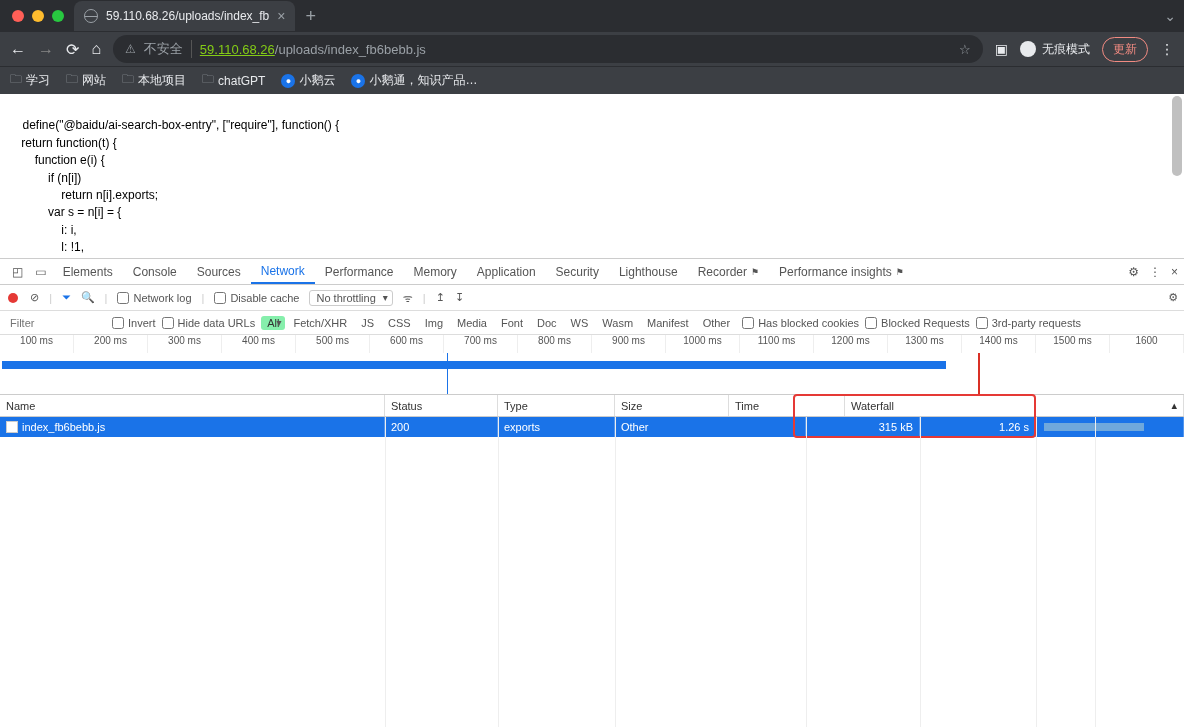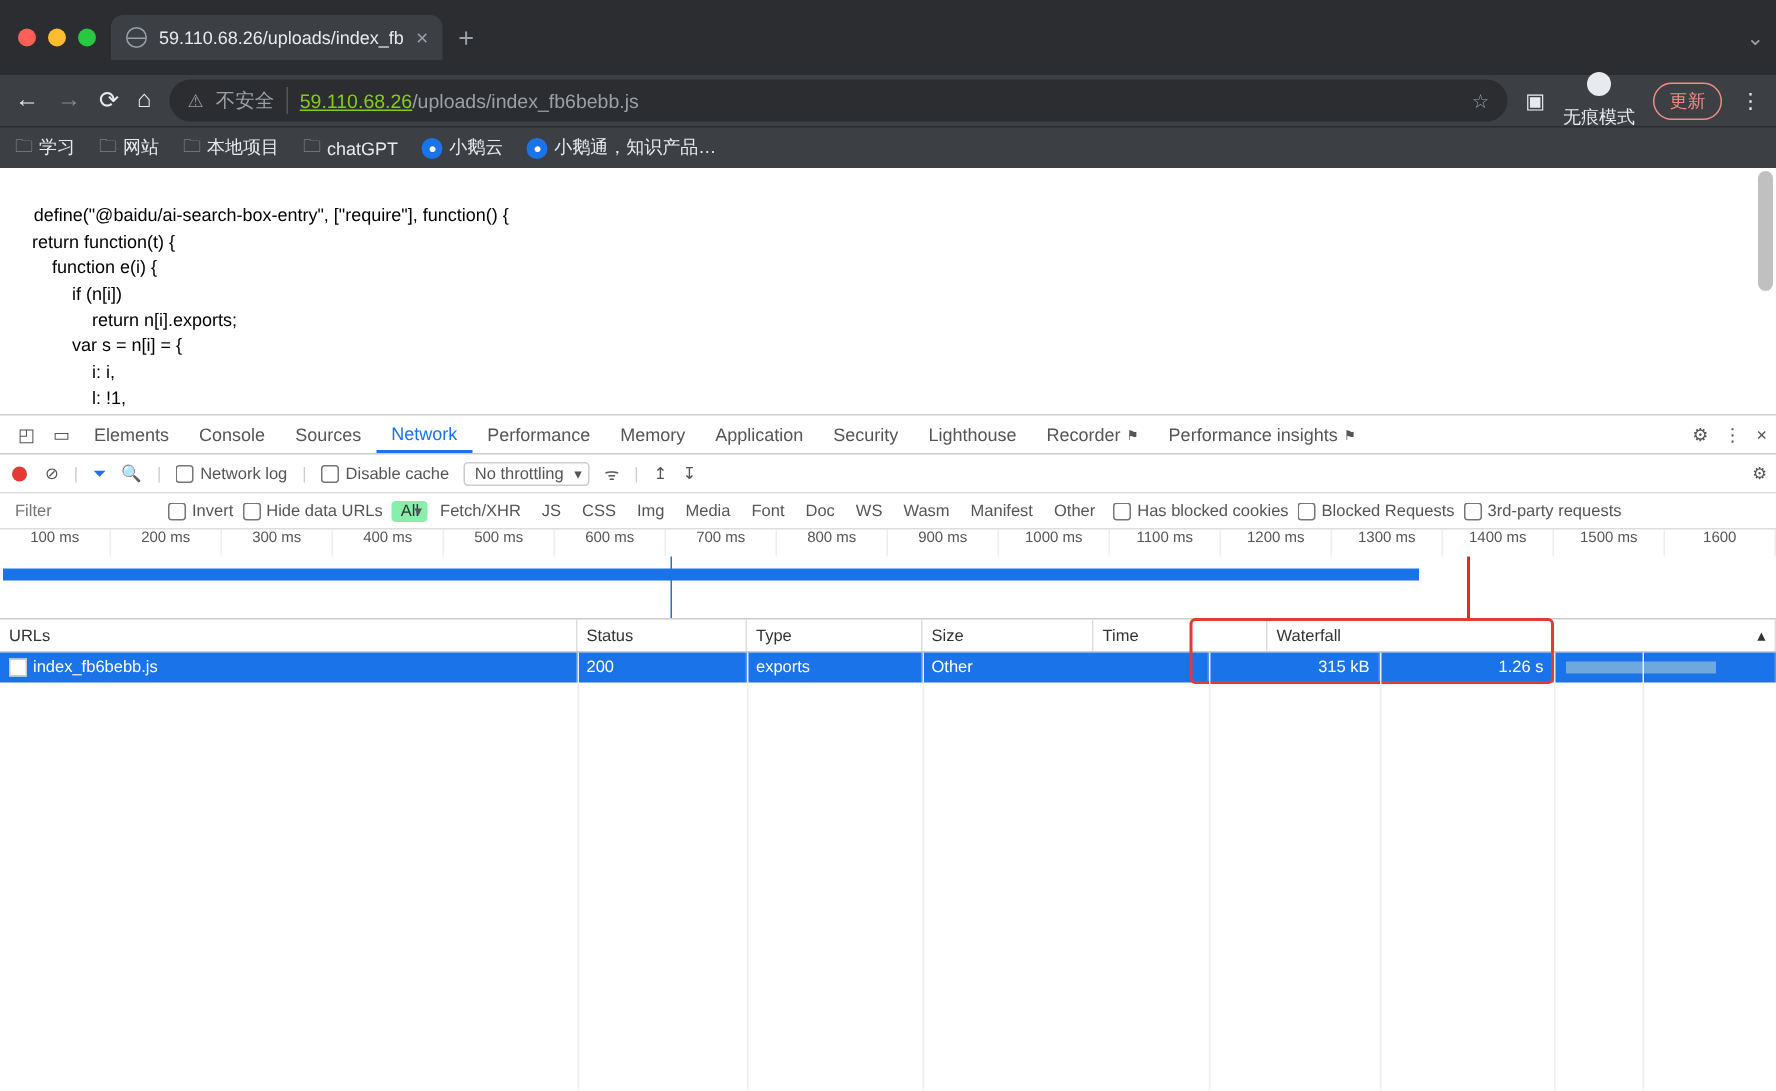--- a/index.html
+++ b/index.html
@@ -1,41 +1,41 @@
 <!DOCTYPE html>
 <html><head>
 <meta charset="utf-8">
 <style>
 * { margin: 0; padding: 0; box-sizing: border-box; font-family: -apple-system, BlinkMacSystemFont, "Segoe UI", Arial, sans-serif; }
 body { background: #fff; width: 1184px; height: 727px; overflow: hidden; font-size: 12px; color: #333; }
 
 
 .browser-top { background: #2b2d31; }
-.tab-bar { height: 50px; display: flex; align-items: center; padding: 0 8px; }
+.tab-bar { height: 32px; display: flex; align-items: center; padding: 0 8px; }
 .traffic-lights { display: flex; gap: 8px; margin-right: 10px; margin-left: 4px; }
 .tl { width: 12px; height: 12px; border-radius: 50%; }
 .tl.r { background: #ff5f57; }
 .tl.y { background: #febc2e; }
 .tl.g { background: #28c840; }
 .tab { background: #3c3f44; color: #e8eaed; display: flex; align-items: center; padding: 0 10px; height: 30px; border-radius: 8px 8px 0 0; font-size: 12px; gap: 8px; min-width: 170px; }
 .tab-close { color: #9aa0a6; font-size: 14px; }
 .tab-add { color: #9aa0a6; font-size: 18px; margin-left: 10px; }
 .chev-down { color: #9aa0a6; margin-left: auto; font-size: 14px; }
 
 .nav-bar { height: 34px; display: flex; align-items: center; padding: 0 10px; gap: 12px; background: #3c3f44; }
 .nav-btn { color: #e8eaed; font-size: 16px; }
 .nav-btn.dim { color: #888; }
 .omnibox { flex: 1; background: #2b2d31; border-radius: 20px; height: 28px; display: flex; align-items: center; padding: 0 12px; color: #e8eaed; font-size: 13px; gap: 8px; }
 .omni-warn { color: #9aa0a6; font-size: 12px; }
 .omni-insecure { color: #9aa0a6; border-right: 1px solid #555; padding-right: 8px; }
 .omni-url-bold { color: #84cc16; text-decoration: underline; }
 .omni-url-rest { color: #9aa0a6; }
 .omni-star { color: #9aa0a6; margin-left: auto; }
 .right-icons { display: flex; align-items: center; gap: 12px; color: #e8eaed; font-size: 14px; }
-.incognito-badge { display: flex; align-items: center; gap: 6px; font-size: 12px; flex-direction: column; }
+.incognito-badge { display: flex; align-items: center; gap: 6px; font-size: 12px; }
 .update-btn { border: 1px solid #f28b82; color: #f28b82; border-radius: 14px; padding: 3px 10px; font-size: 12px; }
 
 .bookmark-bar { height: 28px; display: flex; align-items: center; padding: 0 10px; gap: 16px; background: #3c3f44; border-top: 1px solid #2b2d31; }
 .bm { color: #e8eaed; font-size: 12px; display: flex; align-items: center; gap: 4px; }
 .bm-folder { color: #9aa0a6; }
 .bm-dot { width: 14px; height: 14px; border-radius: 50%; display: inline-flex; align-items: center; justify-content: center; color: #fff; font-size: 9px; }
 
 
 .content { height: 164px; background: #fff; padding: 6px 8px; font-family: Menlo, Monaco, monospace; font-size: 12px; line-height: 1.45; color: #000; white-space: pre; overflow: hidden; position: relative; }
 .content-scroll { width: 10px; height: 80px; background: #c0c0c0; border-radius: 5px; position: absolute; right: 2px; top: 2px; }
@@ -269,21 +269,21 @@
       </div>
     <div class="tl-body">
       <div class="tl-bar-bg"></div>
       <div class="tl-cursor"></div>
       <div class="tl-marker-red"></div>
     </div>
   </div>
 
   <div class="net-table">
     <div class="nt-head">
-      <div class="nt-col c-name">URLs</div>
+      <div class="nt-col c-name">Name</div>
       <div class="nt-col c-status">Status</div>
       <div class="nt-col c-type">Type</div>
       <div class="nt-col c-size">Size</div>
       <div class="nt-col c-time">Time</div>
       <div class="nt-col c-wf">
           <span>Waterfall</span>
           <span>▴</span>
         </div>
     </div>
     <div class="nt-row">

